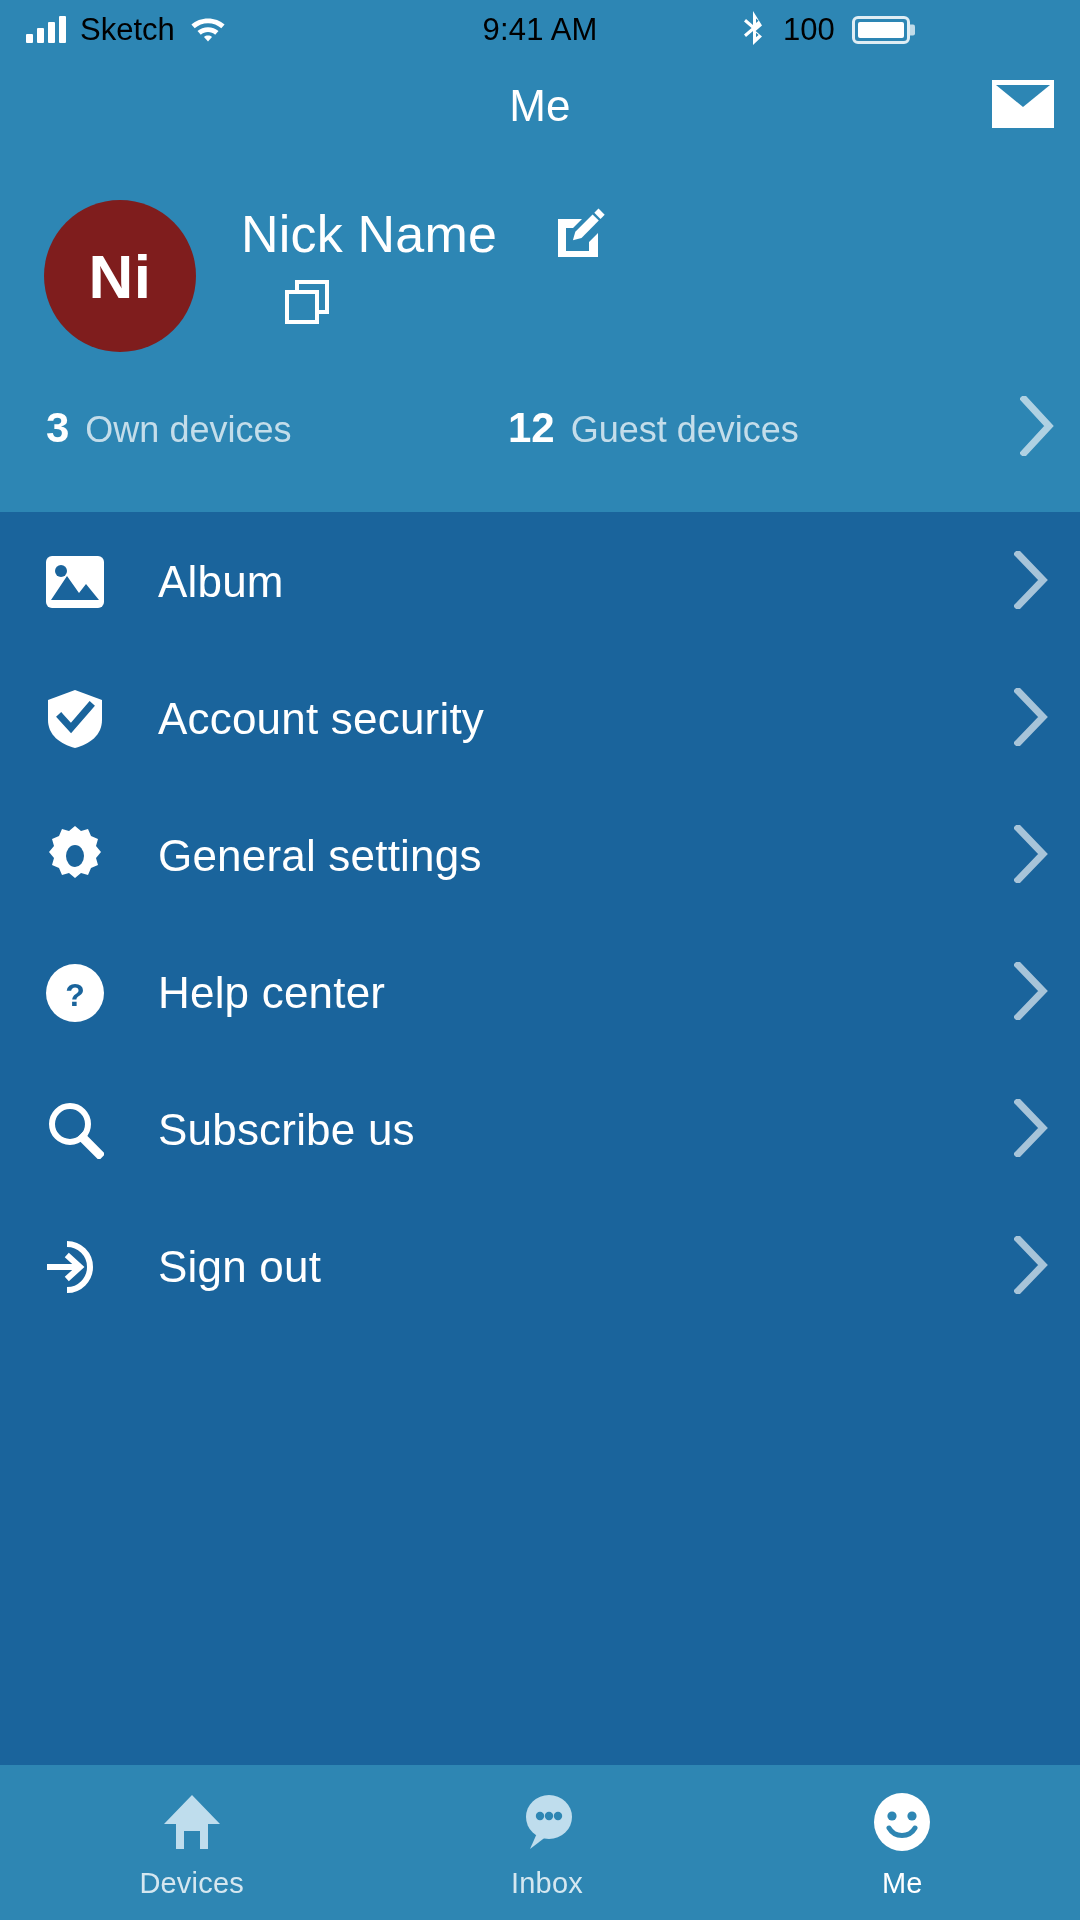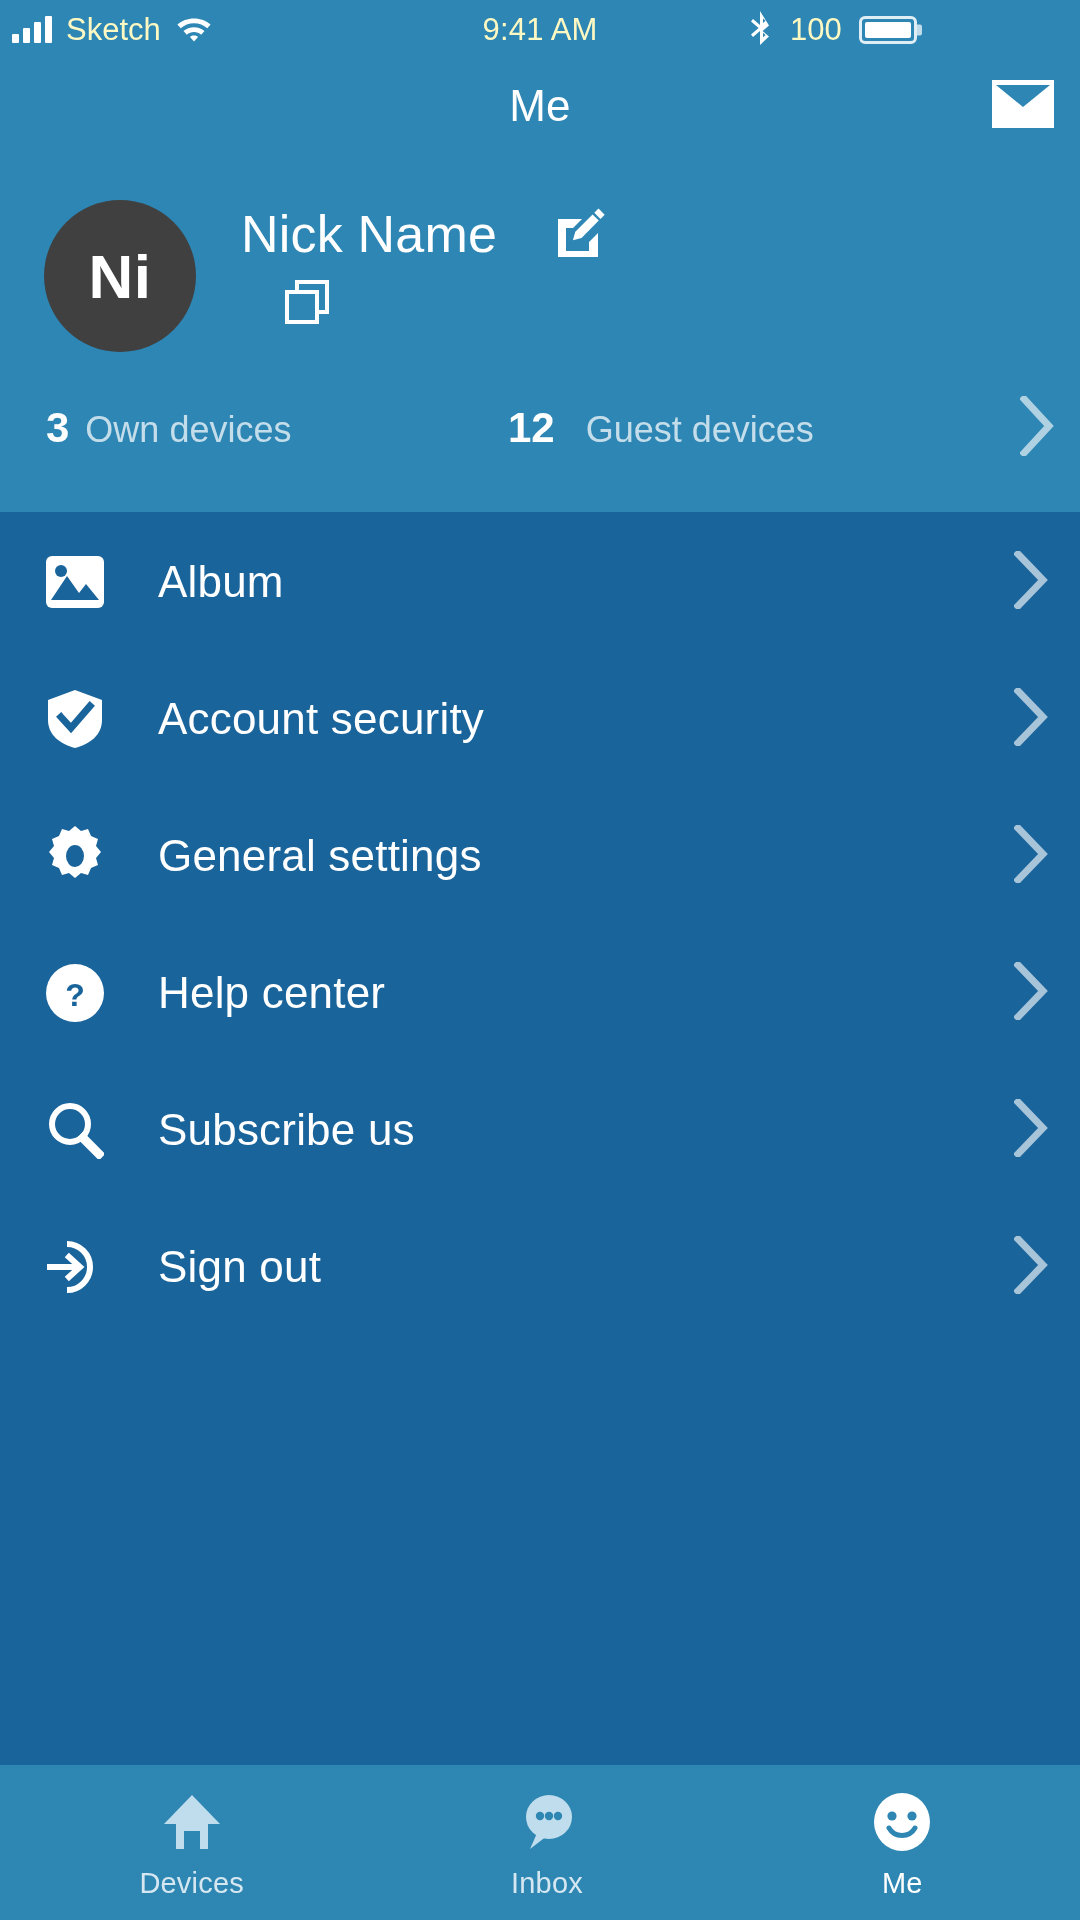--- a/index.html
+++ b/index.html
@@ -24,22 +24,22 @@
     background:#2d86b4;
     padding:0;
     flex:0 0 auto;
     position:relative;
   }
 
   
   .status-bar {
     height:60px;
     display:flex; align-items:center;
-    padding:0 12px;
-    color:#fef9c3;
+    padding:0 26px;
+    color:#000000;
   }
   .sb-left { display:flex; align-items:center; gap:14px; flex:1; }
   .sb-center { flex:0 0 auto; font-size:31px; letter-spacing:0.2px; }
   .sb-right { display:flex; align-items:center; justify-content:center; gap:17px; flex:1; }
 
   .signal { display:flex; align-items:flex-end; gap:4px; height:26px; }
   .signal i { display:block; width:7px; background:#fff; border-radius:1px; }
   .signal i:nth-child(1){ height:9px; }
   .signal i:nth-child(2){ height:15px; }
   .signal i:nth-child(3){ height:21px; }
@@ -85,21 +85,21 @@
 
   
   .profile {
     display:flex; align-items:flex-start;
     padding:48px 26px 0 44px;
   }
   .avatar {
     flex:0 0 auto;
     width:152px; height:152px;
     border-radius:50%;
-    background:#404040;
+    background:#7f1d1d;
     display:flex; align-items:center; justify-content:center;
     color:#ffffff;
     font-size:62px;
     font-weight:700;
     letter-spacing:0.5px;
   }
   .profile-text {
     margin-left:45px;
     padding-top:4px;
     display:flex; flex-direction:column;
@@ -132,21 +132,21 @@
     font-size:42px;
     font-weight:700;
   }
   .device-stat .lbl {
     margin-left:16px;
     color:rgba(255,255,255,.72);
     font-size:36px;
     font-weight:400;
   }
   .device-stat.own { width:462px; }
-  .device-stat.guest { flex:1;gap:15px; }
+  .device-stat.guest { flex:1; }
   .devices-chevron { margin-left:auto; display:block; }
 
   
   .menu {
     flex:1 1 auto;
     background:#1a649c;
     overflow:hidden;
   }
   .menu-item {
     height:137px;

